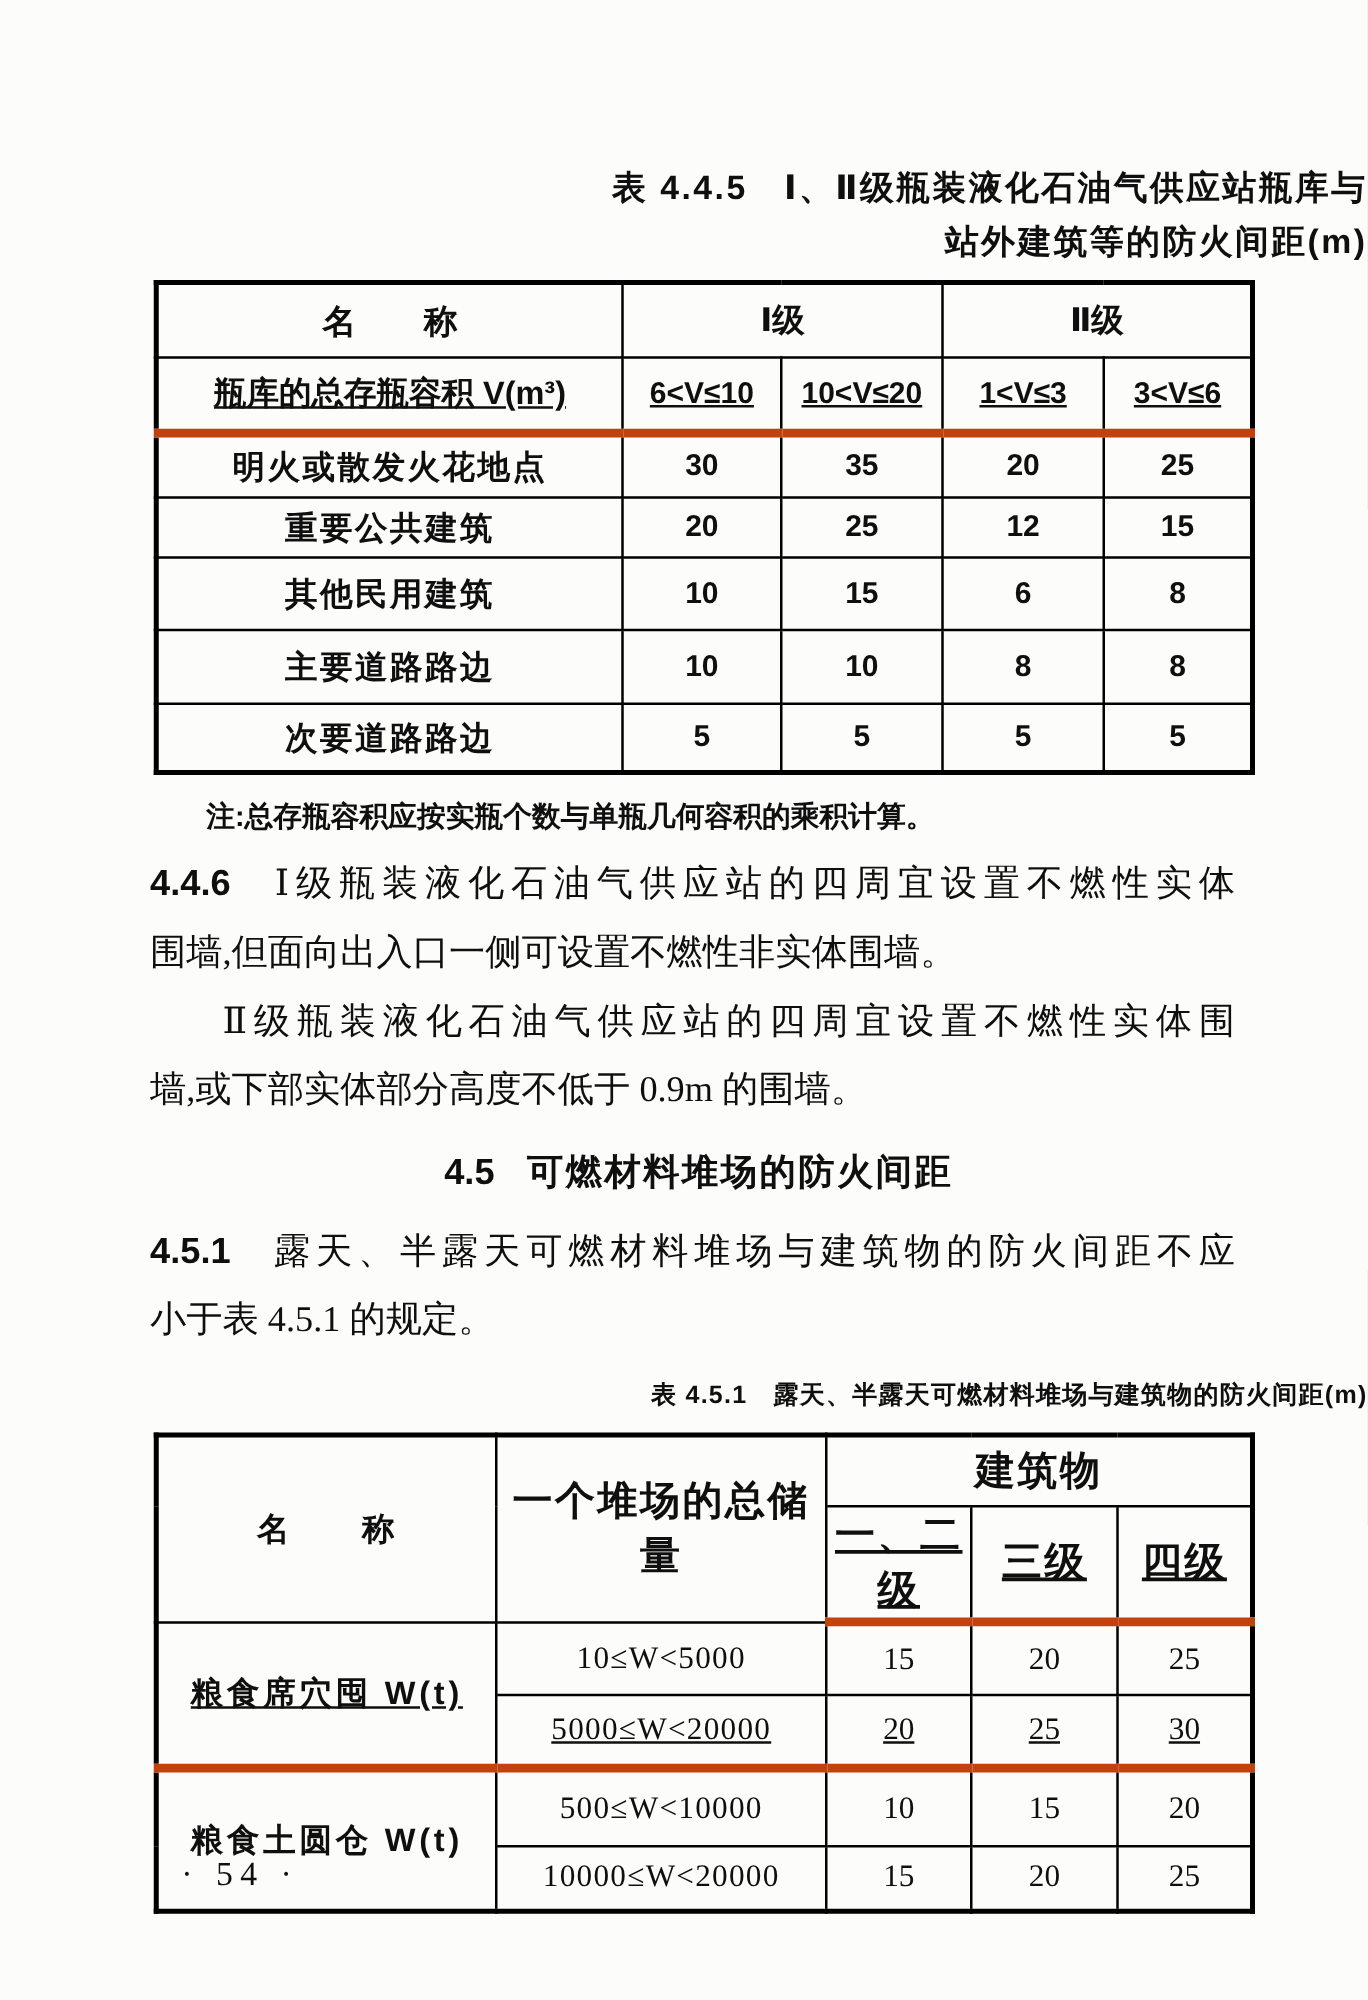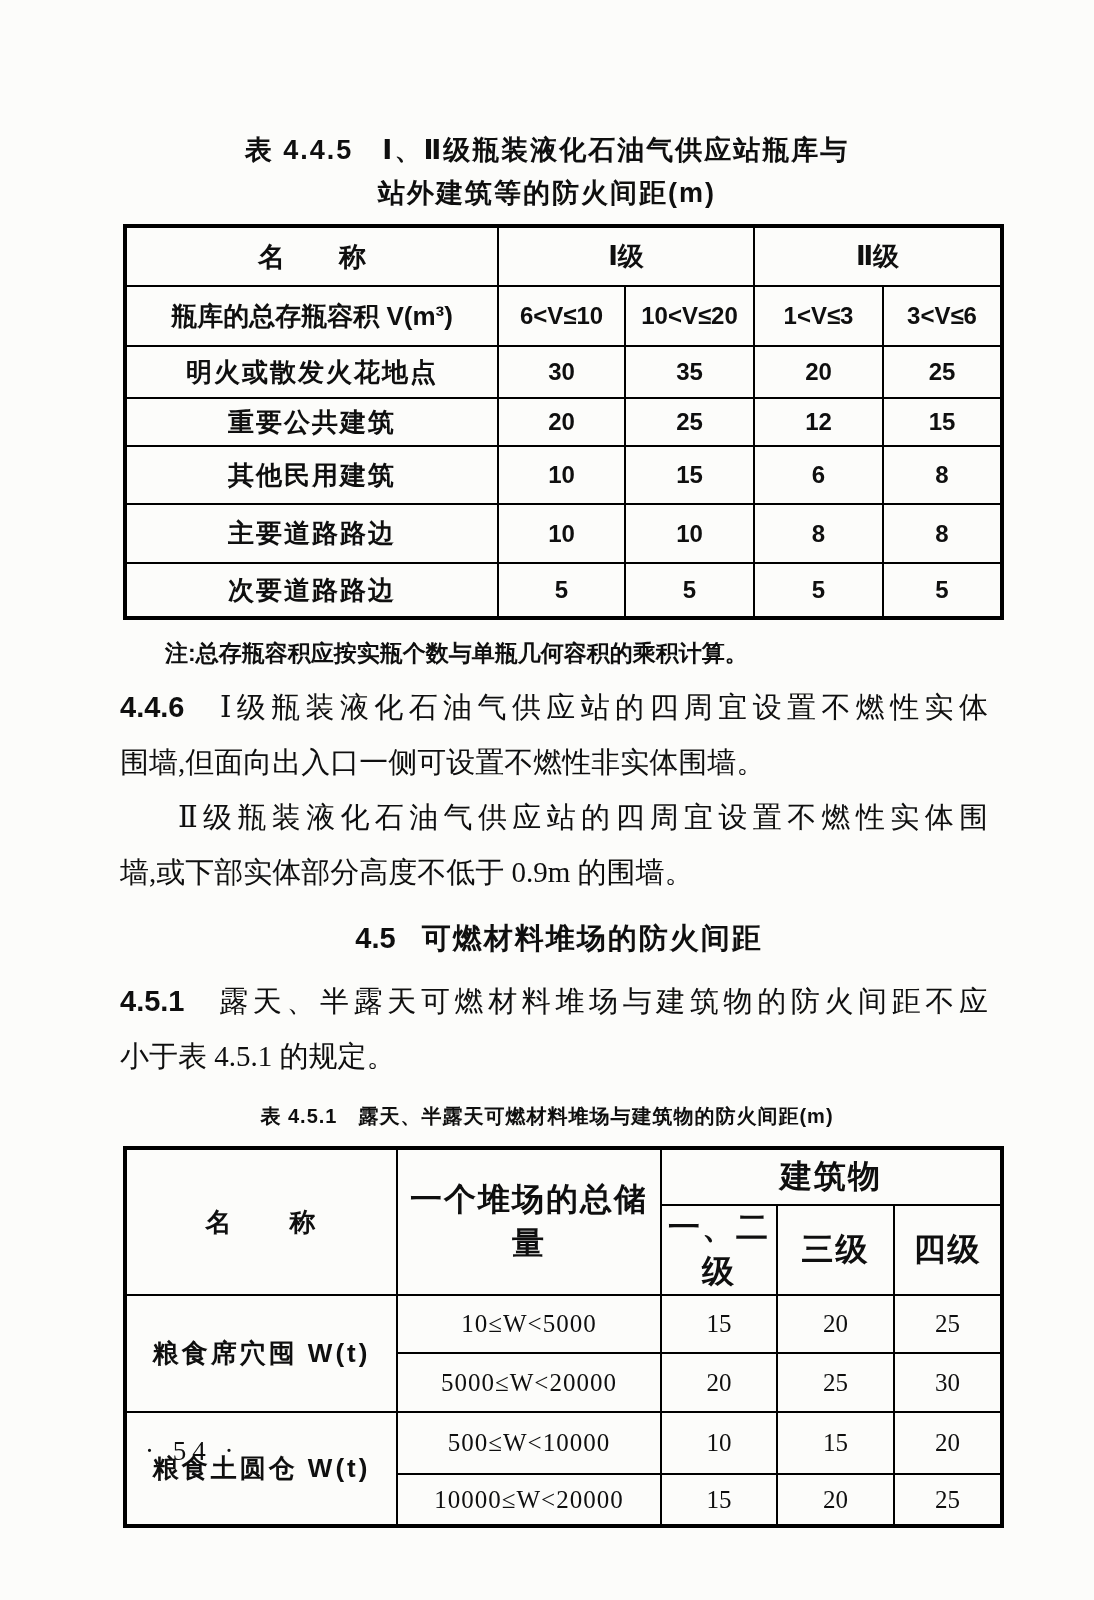--- a/index.html
+++ b/index.html
@@ -12,21 +12,21 @@
     background: #fcfcfa;
     color: #0f0f0f;
     font-family: "Liberation Serif", "DejaVu Serif", serif;
     overflow: hidden;
   }
 
   
   .tbl-caption {
     font-family: "Liberation Sans", "DejaVu Sans", sans-serif;
     font-weight: bold;
-    text-align: center;
+    text-align: right;
   }
   .cap1-l1 { padding-top: 130px; font-size: 27px; line-height: 40px; letter-spacing: 2px; }
   .cap1-l2 { font-size: 27px; line-height: 46px; letter-spacing: 2px; }
   .cap2    { font-size: 20px; line-height: 40px; margin-top: 12px; letter-spacing: 1px; }
 
   .section-heading {
     font-family: "Liberation Sans", "DejaVu Sans", sans-serif;
     font-weight: bold;
     font-size: 29px;
     text-align: center;
@@ -55,21 +55,21 @@
   .t1 { margin-top: 8px; }
   .t1 th, .t1 td {
     font-family: "Liberation Sans", "DejaVu Sans", sans-serif;
     font-weight: bold;
   }
   .t1 .name-head { font-size: 27px; }
   .t1 .grade-head { font-size: 26px; }
   .t1 .row-label { font-size: 26px; letter-spacing: 2px; }
   .t1 .cond { font-size: 24px; letter-spacing: 0; }
   .t1 .num { font-size: 24px; }
-  .thick-bottom { border-bottom: 1px solid #c2410c; }
+  .thick-bottom { border-bottom: 7px solid #c2410c; text-decoration: underline; }
 
   .t2 { margin-top: 10px; }
   .t2 th {
     font-family: "Liberation Sans", "DejaVu Sans", sans-serif;
     font-weight: 600;
     font-size: 32px;
     letter-spacing: 2px;
   }
   .t2 .name-head { font-size: 26px; }
   .t2 .group-label {
@@ -100,21 +100,21 @@
     font-weight: bold;
     margin-right: 30px;
   }
   .mt-para { margin-top: 10px; }
   .mt-para2 { margin-top: 14px; }
 
   
   .page-number {
     position: absolute;
     left: 145px;
-    top: 1436px;
+    top: 1484px;
     font-size: 27px;
     letter-spacing: 6px;
     font-family: "Liberation Serif", "DejaVu Serif", serif;
   }
 </style>
 </head>
 <body>
 
 <div class="page">
 

